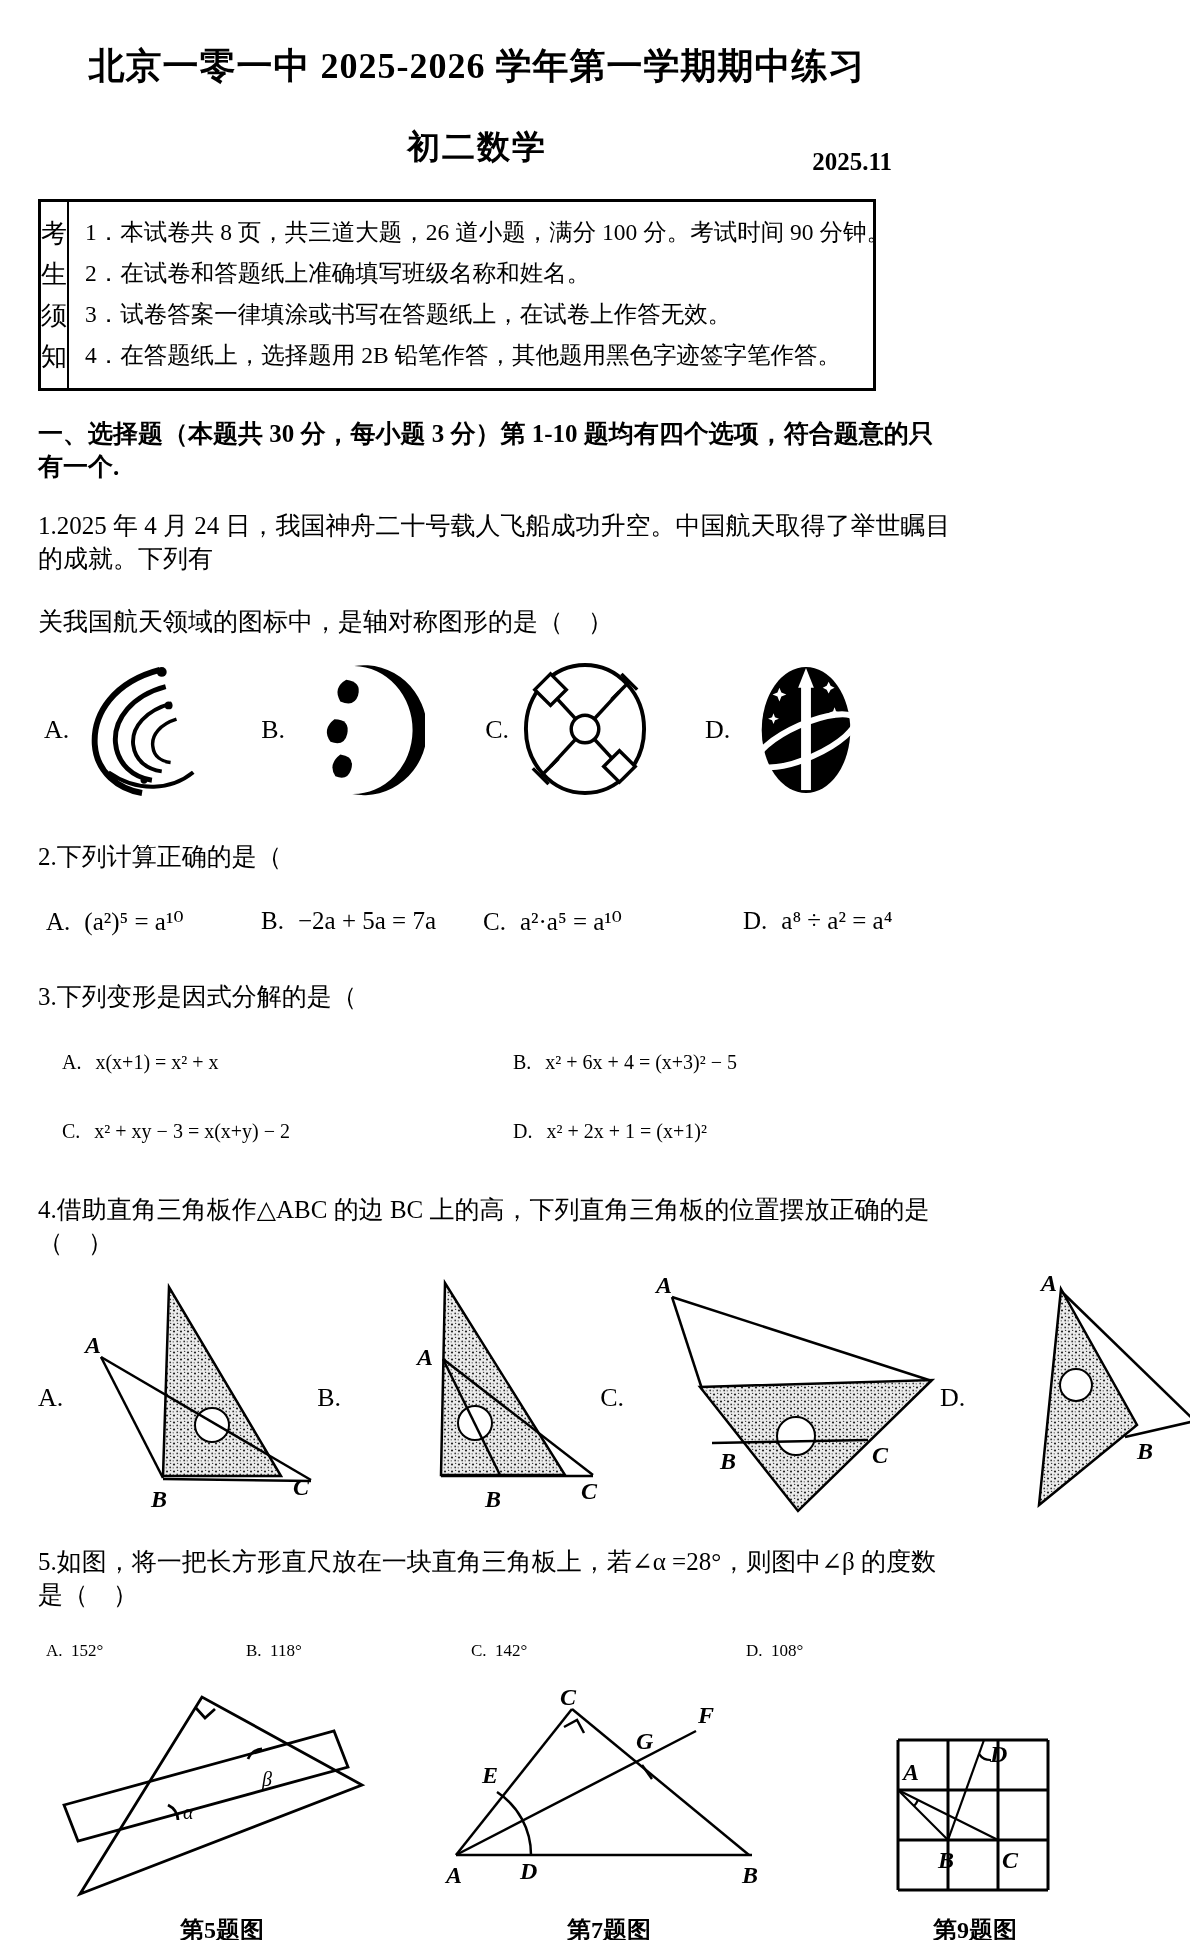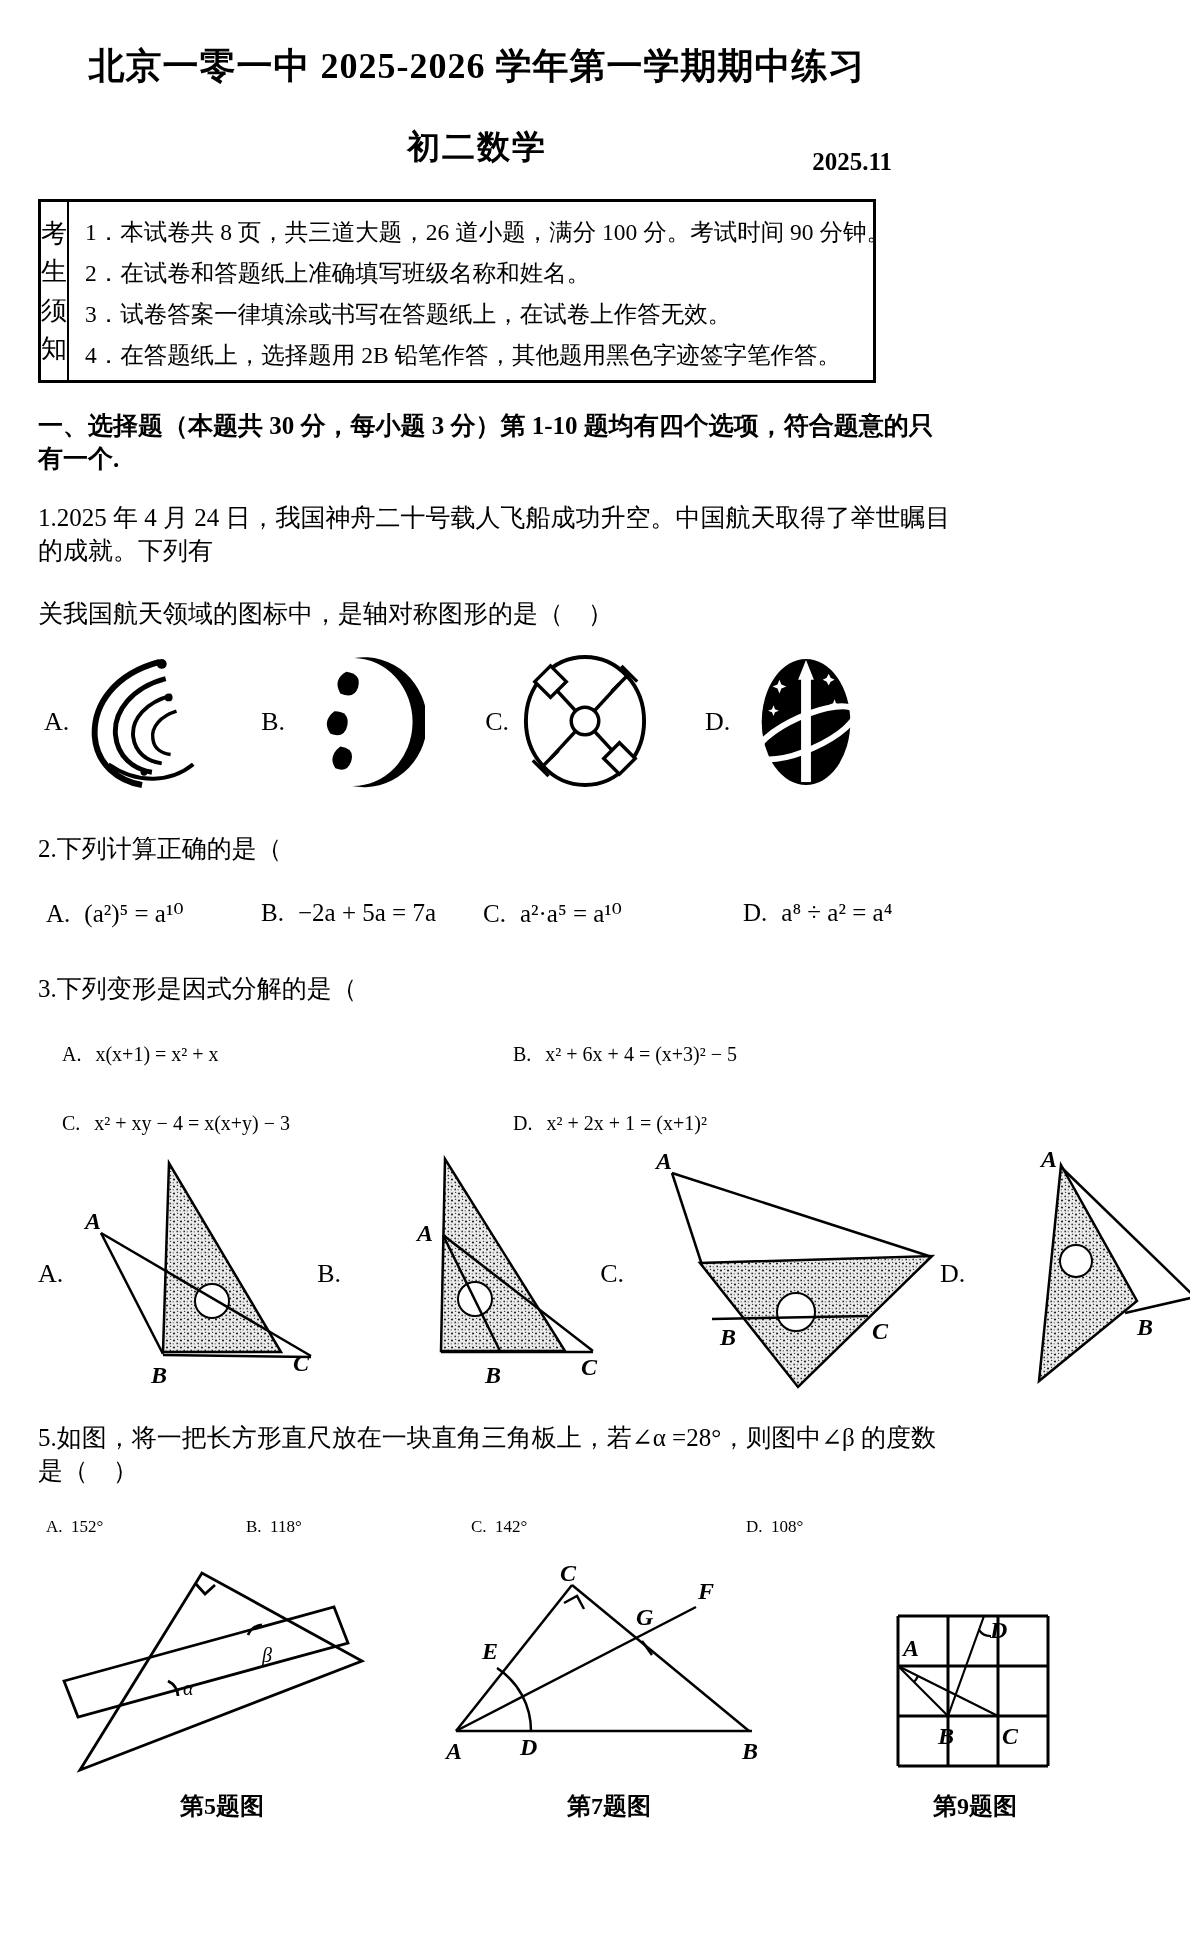--- a/index.html
+++ b/index.html
@@ -4,21 +4,21 @@
 <style>
   html,body{margin:0;padding:0;background:#fff;color:#000;}
   body{width:1190px;height:1940px;font-family:"Liberation Serif","DejaVu Serif",serif;overflow:hidden;}
   .page{position:relative;padding:42px 0 0 38px;width:1152px;}
   .title{width:878px;text-align:center;font-size:36px;font-weight:bold;letter-spacing:1px;}
   .subtitle-row{position:relative;width:878px;margin-top:34px;height:48px;}
   .subject{text-align:center;font-size:33px;font-weight:bold;letter-spacing:2px;}
   .exam-date{position:absolute;right:24px;top:23px;font-size:25px;font-weight:bold;}
   .notice-box{margin-top:26px;width:832px;border:3px solid #000;display:flex;}
   .notice-label{width:58px;border-right:2px solid #000;display:flex;flex-direction:column;justify-content:space-between;align-items:center;padding:14px 0;font-size:26px;}
-  .notice-items{padding:10px 6px 4px 16px;font-size:23.5px;flex:1;}
+  .notice-items{padding:10px 6px 12px 16px;font-size:23.5px;flex:1;}
   .notice-items div{line-height:41px;white-space:nowrap;}
   .section-heading{margin-top:26px;font-size:25px;font-weight:bold;width:920px;}
   .qtext{font-size:25px;width:920px;}
   .q1-l1{margin-top:26px;}
   .q1-l2{margin-top:30px;}
   .logo-row{display:flex;align-items:center;margin-top:24px;width:910px;}
   .logo-opt{display:flex;align-items:center;}
   .opt-label{font-size:26px;}
   .logo-opt svg{margin-left:12px;}
   .g1{margin-left:6px}.g2{margin-left:52px}.g3{margin-left:60px}.g4{margin-left:56px}
@@ -150,24 +150,25 @@
     <span class="opt-cell w1"><span>A.</span><span class="formula">(a²)⁵ = a¹⁰</span></span>
     <span class="opt-cell w2"><span>B.</span><span class="formula">−2a + 5a = 7a</span></span>
     <span class="opt-cell w3"><span>C.</span><span class="formula">a²·a⁵ = a¹⁰</span></span>
     <span class="opt-cell"><span>D.</span><span class="formula">a⁸ ÷ a² = a⁴</span></span>
   </div>
 
   <div class="qtext" style="margin-top:44px">3.下列变形是因式分解的是（</div>
   <div class="q3-grid">
     <span class="opt-cell"><span>A.</span><span class="formula">x(x+1) = x² + x</span></span>
     <span class="opt-cell"><span>B.</span><span class="formula">x² + 6x + 4 = (x+3)² − 5</span></span>
-    <span class="opt-cell"><span>C.</span><span class="formula">x² + xy − 4 = x(x+y) − 3</span></span>
+    <span class="opt-cell"><span>C.</span><span class="formula">x² + xy − 3 = x(x+y) − 2</span></span>
     <span class="opt-cell"><span>D.</span><span class="formula">x² + 2x + 1 = (x+1)²</span></span>
   </div>
 
+  <div class="qtext" style="margin-top:50px">4.借助直角三角板作△ABC 的边 BC 上的高，下列直角三角板的位置摆放正确的是（　）</div>
 
   <div class="q4-row">
     <div class="q4-block">
       <span class="opt-label">A.</span>
       <svg width="250" height="250" viewBox="0 0 250 250">
         <polygon points="102,14 96,203 214,203" fill="url(#speck)" stroke="#000" stroke-width="2.5"></polygon>
         <circle cx="145" cy="152" r="17" fill="#fff" stroke="#000" stroke-width="2"></circle>
         <g stroke="#000" stroke-width="2.5" fill="none">
           <line x1="34" y1="84" x2="96" y2="205"></line>
           <line x1="34" y1="84" x2="244" y2="207"></line>

